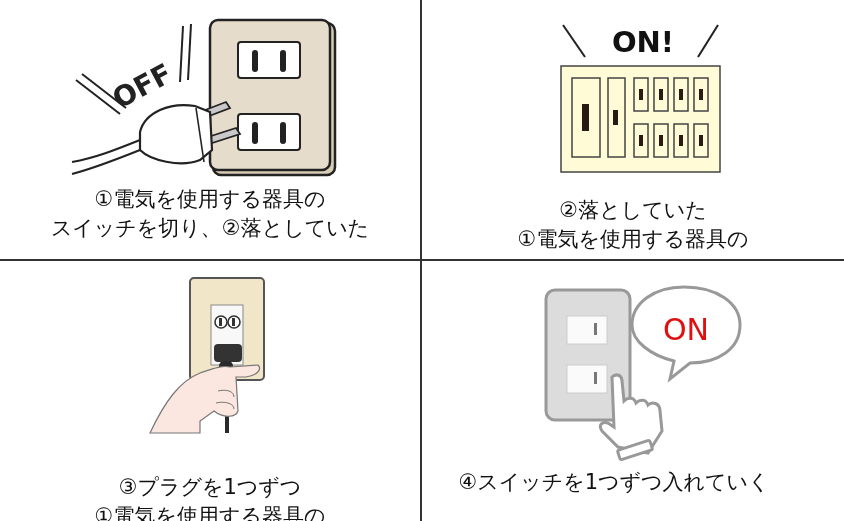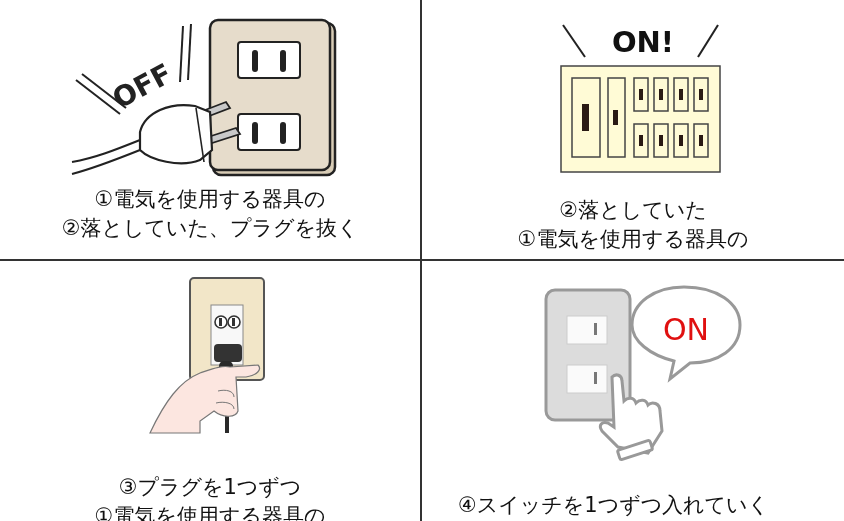--- a/index.html
+++ b/index.html
@@ -14,21 +14,21 @@
   .p2 { left: 422px; top: 0; width: 422px; height: 259px; }
   .p3 { left: 0; top: 261px; width: 420px; height: 260px; }
   .p4 { left: 422px; top: 261px; width: 348px; height: 260px; }
   .caption {
     position: absolute; left: 0; right: 0; text-align: center;
     font-size: 21px; line-height: 29px; color: #111; white-space: nowrap;
   }
   .p1 .caption { top: 185px; }
   .p2 .caption { top: 196px; }
   .p3 .caption { top: 188px; margin-top: 24px; }
-  .p4 .caption { top: 207px; text-align: left; left: 36px; margin-top: 23px; }
+  .p4 .caption { top: 207px; text-align: center; left: 36px; }
   svg { position: absolute; }
   .svgtext { font-family: "DejaVu Sans", "Liberation Sans", sans-serif; font-weight: bold; }
 </style>
 </head>
 <body>
 
 <div class="grid">
   <div class="vline"></div>
   <div class="hline"></div>
 
@@ -54,21 +54,21 @@
       <path d="M140,150 C115,160 95,168 72,174" stroke="#222" stroke-width="2" fill="none"></path>
 
       <line x1="76" y1="80" x2="120" y2="114" stroke="#222" stroke-width="2"></line>
       <line x1="82" y1="74" x2="126" y2="108" stroke="#222" stroke-width="2"></line>
       <line x1="183" y1="26" x2="180" y2="82" stroke="#222" stroke-width="2"></line>
       <line x1="191" y1="24" x2="188" y2="80" stroke="#222" stroke-width="2"></line>
       <text x="108" y="96" class="svgtext" font-size="28" fill="#222" transform="rotate(-28 140 80)">OFF</text>
     </svg>
     <div class="caption">
       <div>①電気を使用する器具の</div>
-      <div>②落としていた、プラグを抜く</div>
+      <div>スイッチを切り、②落としていた</div>
     </div>
   </div>
 
   <div class="panel p2">
     <svg width="422" height="185" viewBox="0 0 422 185">
       <line x1="141" y1="25" x2="163" y2="57" stroke="#222" stroke-width="2"></line>
       <line x1="296" y1="25" x2="276" y2="57" stroke="#222" stroke-width="2"></line>
       <text x="221" y="52" text-anchor="middle" class="svgtext" font-size="29" fill="#111">ON!</text>
       <rect x="139" y="66" width="159" height="106" fill="#fffbd6" stroke="#444" stroke-width="1.5"></rect>
       <rect x="150" y="78" width="28" height="79" fill="#fffbd6" stroke="#444" stroke-width="1.5"></rect>

